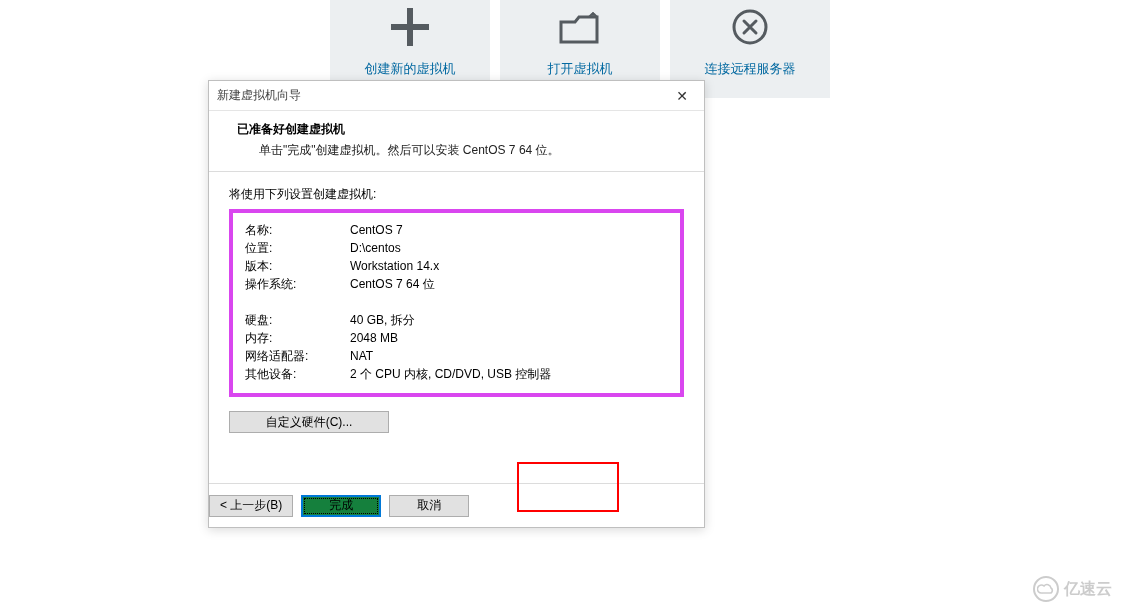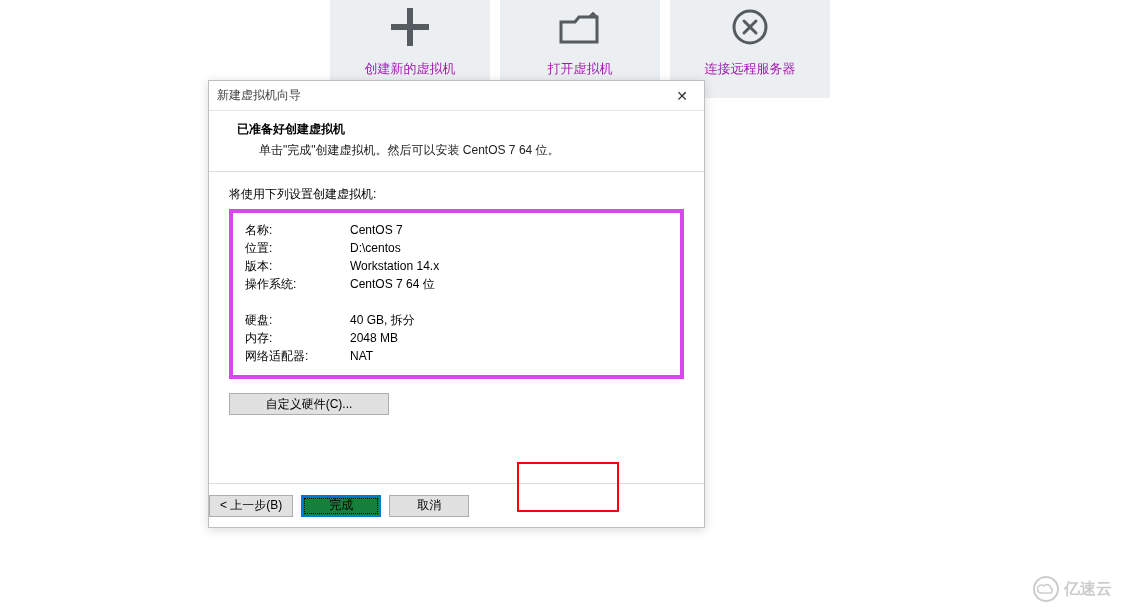--- a/index.html
+++ b/index.html
@@ -25,21 +25,21 @@
       height: 98px;
       background: #eceff1;
       display: flex;
       flex-direction: column;
       align-items: center;
       justify-content: flex-end;
       padding-bottom: 20px;
       color: #555b60;
     }
     .tile svg { margin-bottom: 14px; }
-    .tile-label { font-size: 13px; color: #a21caf; }
+    .tile-label { font-size: 13px; color: #0369a1; }
     .dialog {
       position: absolute;
       left: 208px;
       top: 80px;
       width: 497px;
       height: 448px;
       background: #fff;
       border: 1px solid #bfbfbf;
       box-shadow: 0 2px 10px rgba(0,0,0,0.15);
     }
@@ -208,20 +208,24 @@
         <span class="kv-val">40 GB, 拆分</span>
       </div>
     <div class="kv-row">
         <span class="kv-key">内存:</span>
         <span class="kv-val">2048 MB</span>
       </div>
     <div class="kv-row">
         <span class="kv-key">网络适配器:</span>
         <span class="kv-val">NAT</span>
       </div>
+    <div class="kv-row">
+        <span class="kv-key">其他设备:</span>
+        <span class="kv-val">2 个 CPU 内核, CD/DVD, USB 控制器</span>
+      </div>
   </div>
 
   <div class="custom-hw">
     <button class="btn btn-wide">自定义硬件(C)...</button>
   </div>
 
   <div class="footer">
     <button class="btn">&lt; 上一步(B)</button>
     <button class="btn btn-default">完成</button>
     <button class="btn">取消</button>

